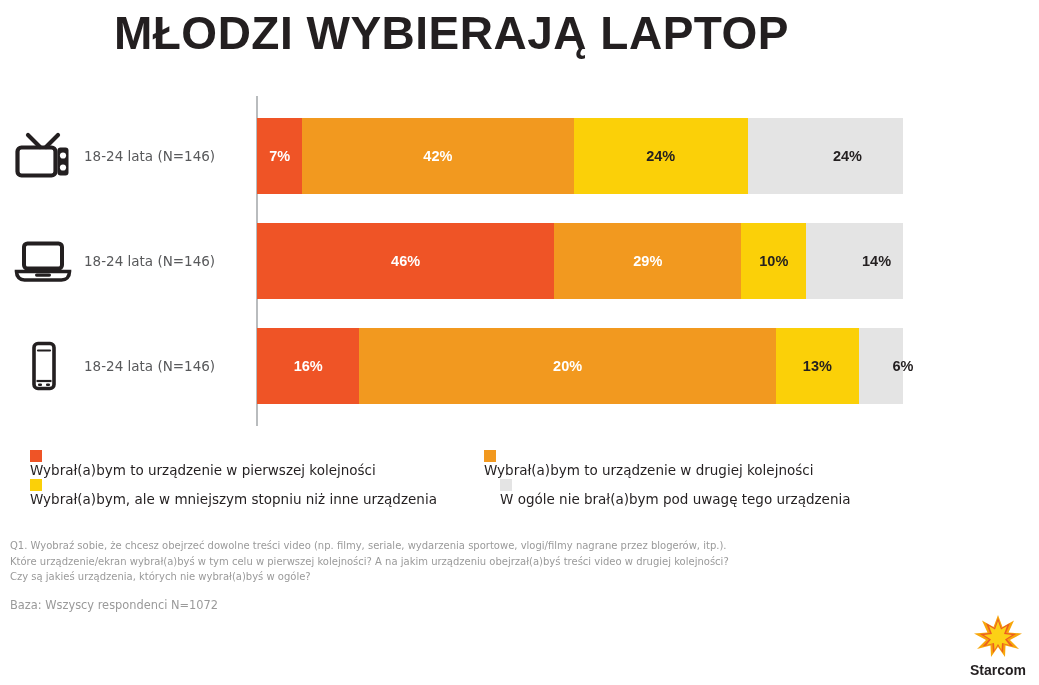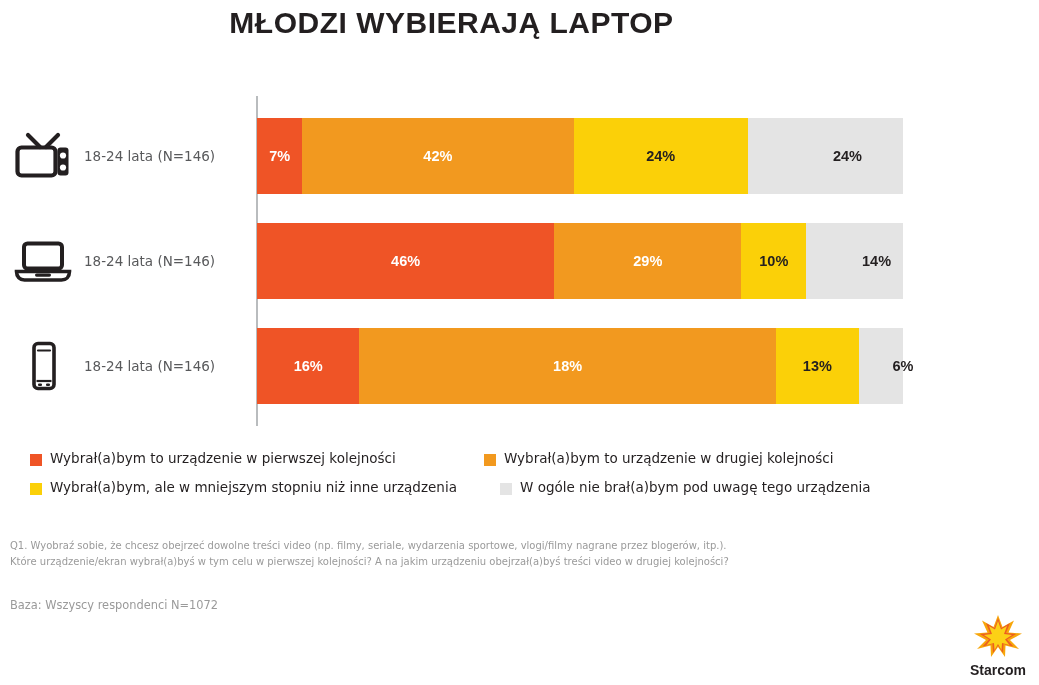--- a/index.html
+++ b/index.html
@@ -16,21 +16,21 @@
   }
 
   
   .chart-title {
     position: absolute;
     left: 0;
     top: 6px;
     width: 903px;
     text-align: center;
     font-family: "Liberation Sans", sans-serif;
-    font-size: 30px;
+    font-size: 46px;
     font-weight: bold;
     letter-spacing: 0.5px;
     color: #231f20;
     white-space: nowrap;
   }
 
   
   .plot {
     position: absolute;
     left: 0;
@@ -107,22 +107,23 @@
   .legend {
     position: absolute;
     left: 30px;
     top: 450px;
     width: 960px;
     height: 56px;
   }
   .legend-item {
     position: absolute;
     display: flex;
-    align-items: flex-end;
-    white-space: nowrap;
+    align-items: flex-start;
+    white-space: nowrap;
+    flex-direction: column;
   }
   .legend-item.li-0 { left: 0px;   top: 0px; }
   .legend-item.li-1 { left: 454px; top: 0px; }
   .legend-item.li-2 { left: 0px;   top: 29px; }
   .legend-item.li-3 { left: 470px; top: 29px; }
   .legend-swatch {
     width: 12px;
     height: 12px;
     margin-right: 8px;
     flex: none;
@@ -233,21 +234,21 @@
         <rect x="11" y="3.5" width="20" height="45" rx="4" ry="4" fill="none" stroke="#231f20" stroke-width="3.6"></rect>
         <line x1="15" y1="10.5" x2="27" y2="10.5" stroke="#231f20" stroke-width="2.2" stroke-linecap="round"></line>
         <line x1="13.5" y1="41" x2="28.5" y2="41" stroke="#231f20" stroke-width="2.2"></line>
         <rect x="15" y="43.5" width="4" height="2.6" rx="1.1" fill="#231f20"></rect>
         <rect x="23" y="43.5" width="4" height="2.6" rx="1.1" fill="#231f20"></rect>
       </svg>
     </div>
     <div class="row-label">18-24 lata (N=146)</div>
     <div class="bar">
       <div class="seg seg-0" style="width:16%">16%</div>
-      <div class="seg seg-1" style="width:65%">18%</div>
+      <div class="seg seg-1" style="width:65%">20%</div>
       <div class="seg seg-2" style="width:13%">13%</div>
       <div class="seg seg-3" style="width:6%">6%</div>
     </div>
   </div>
 
 </div>
 
 <div class="legend">
   <div class="legend-item li-0">
     <span class="legend-swatch" style="background:#ef5426"></span>
@@ -263,20 +264,21 @@
   </div>
   <div class="legend-item li-3">
     <span class="legend-swatch" style="background:#e4e4e4"></span>
     <span class="legend-text">W ogóle nie brał(a)bym pod uwagę tego urządzenia</span>
   </div>
 </div>
 
 <div class="footnote">
   <div class="footnote-line">Q1. Wyobraź sobie, że chcesz obejrzeć dowolne treści video (np. filmy, seriale, wydarzenia sportowe, vlogi/filmy nagrane przez blogerów, itp.).</div>
   <div class="footnote-line">Które urządzenie/ekran wybrał(a)byś w tym celu w pierwszej kolejności? A na jakim urządzeniu obejrzał(a)byś treści video w drugiej kolejności?</div>
+  <div class="footnote-line">Czy są jakieś urządzenia, których nie wybrał(a)byś w ogóle?</div>
 </div>
 <div class="base-line">Baza: Wszyscy respondenci N=1072</div>
 
 <div class="logo">
   <div class="logo-mark">
     <svg width="54" height="44" viewBox="0 0 54 44" aria-hidden="true">
       <polygon points="27,1 31.5,13 43,6.5 37.5,18.5 51,19.5 39,26 48,35 34.5,31.5 34,43 27,33 20,43 19.5,31.5 6,35 15,26 3,19.5 16.5,18.5 11,6.5 22.5,13" fill="#f7a60a"></polygon>
       <polygon points="27,4 30.5,14 39,9 35,19 45,20 36,25.5 42.5,32.5 32.5,30 32,39 27,31.5 22,39 21.5,30 11.5,32.5 18,25.5 9,20 19,19 15,9 23.5,14" fill="#e8452a" opacity="0.75"></polygon>
       <polygon points="27,7 30,15.5 36,12 33,20 41,21 34,25.5 38.5,31 31,29 30.5,36 27,30 23.5,36 23,29 15.5,31 20,25.5 13,21 21,20 18,12 24,15.5" fill="#fcd116"></polygon>
     </svg>

